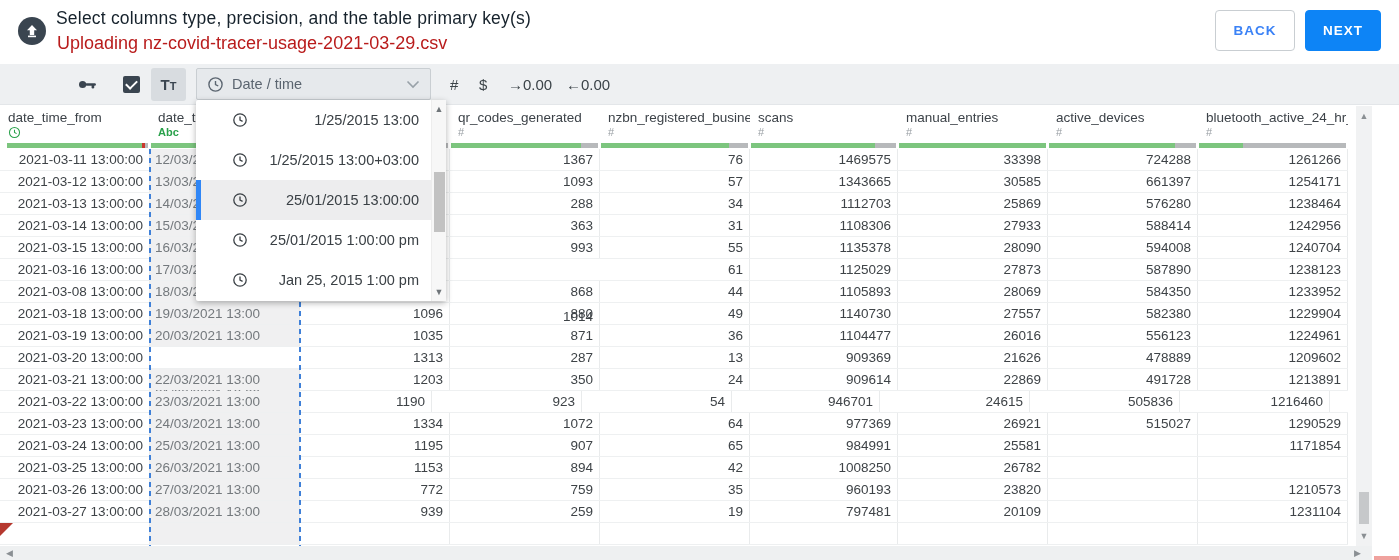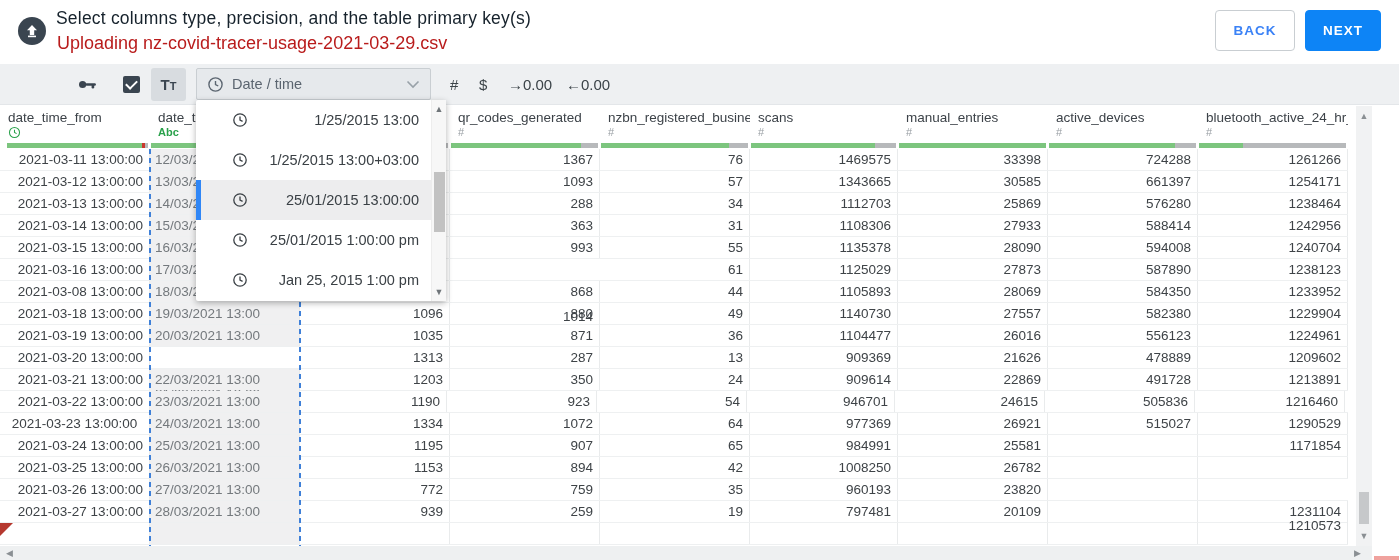--- a/index.html
+++ b/index.html
@@ -325,30 +325,30 @@
       <div class="cell right" style="width: 150px;">350</div>
       <div class="cell right" style="width: 150px;">24</div>
       <div class="cell right" style="width: 148px;">909614</div>
       <div class="cell right" style="width: 150px;">22869</div>
       <div class="cell right" style="width: 150px;">491728</div>
       <div class="cell right" style="width: 150px;">1213891</div>
     </div>
     <div class="row">
       <div class="cell right" style="width: 150px;">2021-03-22 13:00:00</div>
       <div class="cell left sel" style="width: 150px;">23/03/2021 13:00</div>
-      <div class="cell right" style="width: 147px;">1190</div>
+      <div class="cell right" style="width: 132px;">1190</div>
       <div class="cell right" style="width: 150px;">923</div>
       <div class="cell right" style="width: 150px;">54</div>
       <div class="cell right" style="width: 148px;">946701</div>
       <div class="cell right" style="width: 150px;">24615</div>
       <div class="cell right" style="width: 150px;">505836</div>
       <div class="cell right" style="width: 150px;">1216460</div>
     </div>
     <div class="row">
-      <div class="cell right" style="width: 150px; text-align: center;">2021-03-23 13:00:00</div>
+      <div class="cell right" style="width: 150px;">2021-03-23 13:00:00</div>
       <div class="cell left sel" style="width: 150px;">24/03/2021 13:00</div>
       <div class="cell right" style="width: 150px;">1334</div>
       <div class="cell right" style="width: 150px;">1072</div>
       <div class="cell right" style="width: 150px;">64</div>
       <div class="cell right" style="width: 148px;">977369</div>
       <div class="cell right" style="width: 150px;">26921</div>
       <div class="cell right" style="width: 150px;">515027</div>
       <div class="cell right" style="width: 150px;">1290529</div>
     </div>
     <div class="row">
@@ -375,21 +375,21 @@
     </div>
     <div class="row">
       <div class="cell right" style="width: 150px;">2021-03-26 13:00:00</div>
       <div class="cell left sel" style="width: 150px;">27/03/2021 13:00</div>
       <div class="cell right" style="width: 150px;">772</div>
       <div class="cell right" style="width: 150px;">759</div>
       <div class="cell right" style="width: 150px;">35</div>
       <div class="cell right" style="width: 148px;">960193</div>
       <div class="cell right" style="width: 150px;">23820</div>
       <div class="cell right" style="width: 150px;"></div>
-      <div class="cell right" style="width: 150px; margin-top: 36px;">1210573</div>
+      <div class="cell right" style="width: 150px;">1210573</div>
     </div>
     <div class="row">
       <div class="cell right" style="width: 150px;">2021-03-27 13:00:00</div>
       <div class="cell left sel" style="width: 150px;">28/03/2021 13:00</div>
       <div class="cell right" style="width: 150px;">939</div>
       <div class="cell right" style="width: 150px;">259</div>
       <div class="cell right" style="width: 150px;">19</div>
       <div class="cell right" style="width: 148px;">797481</div>
       <div class="cell right" style="width: 150px;">20109</div>
       <div class="cell right" style="width: 150px;"></div>

